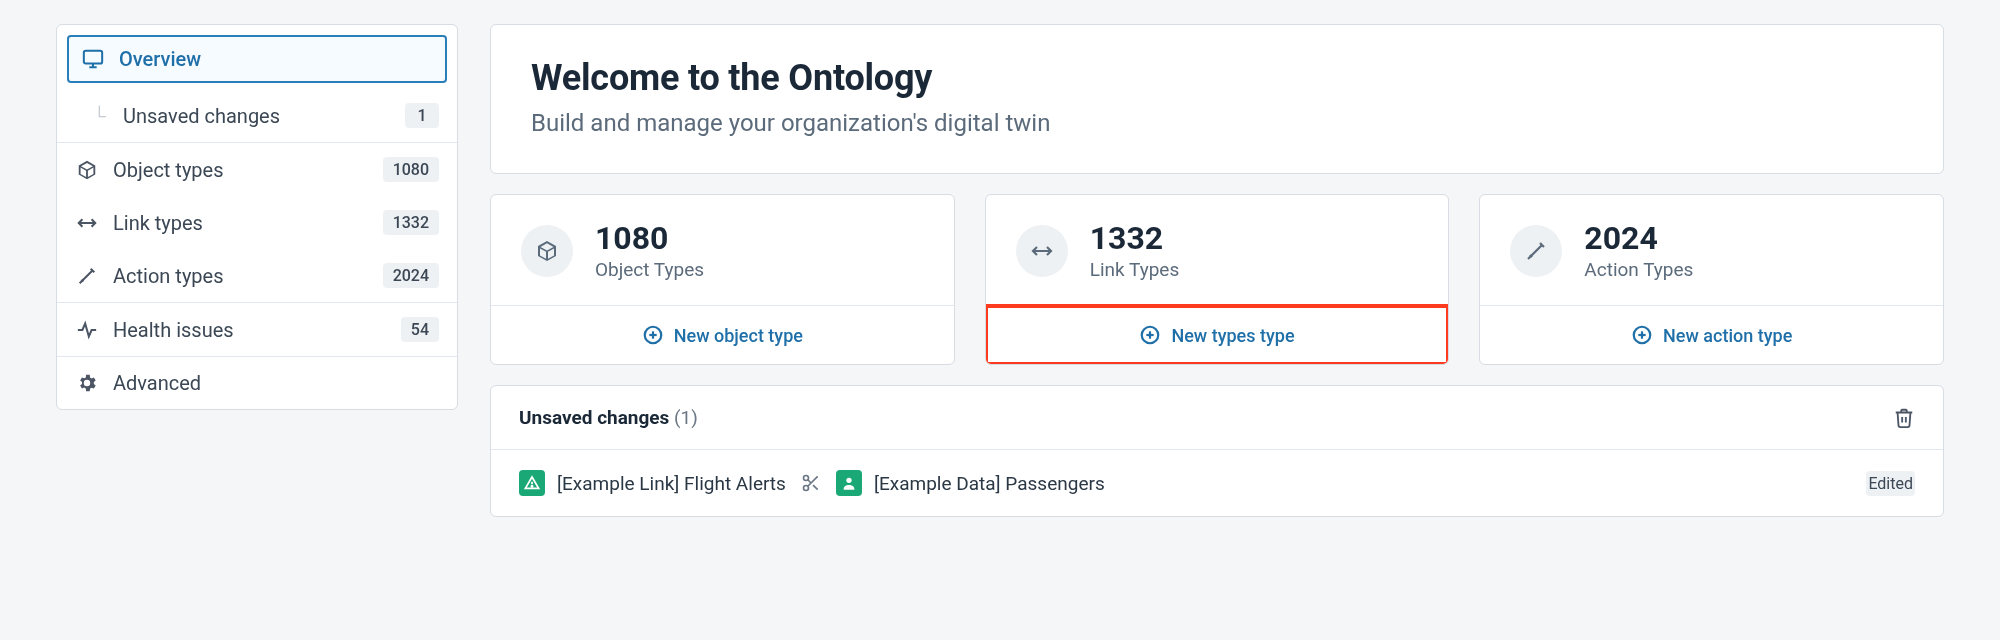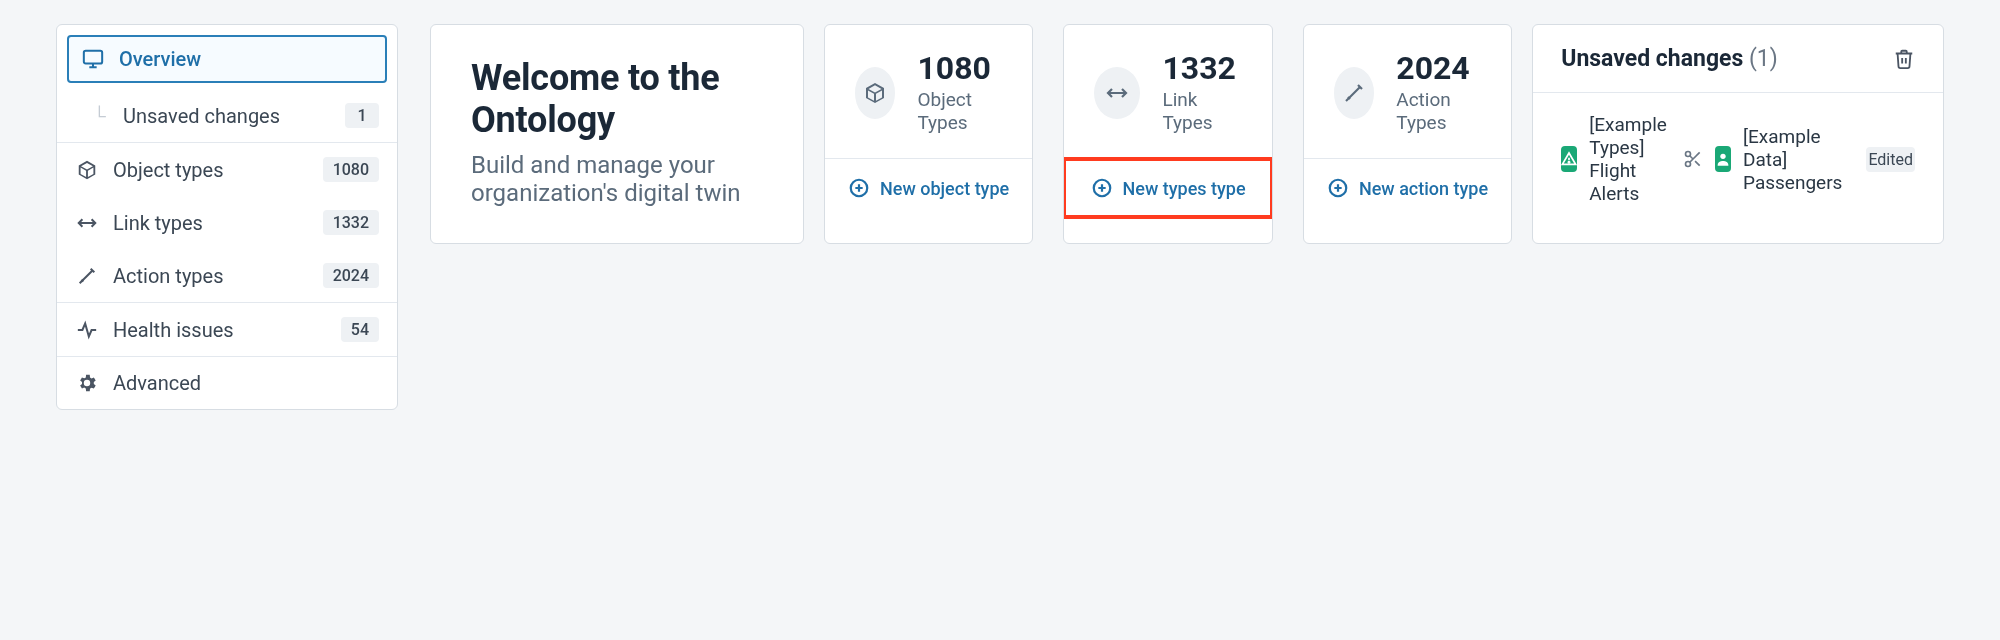--- a/index.html
+++ b/index.html
@@ -12,21 +12,21 @@
     overflow: hidden;
     padding: 24px 56px;
   }
   .layout {
     display: flex;
     gap: 32px;
     align-items: flex-start;
   }
   
   .sidebar {
-    width: 342px;
+    width: 402px;
     background: #fff;
     border: 1px solid #d7dde3;
     border-radius: 6px;
     overflow: hidden;
   }
   .side-group { border-bottom: 1px solid #e3e8ee; }
   .side-group:last-child { border-bottom: none; }
   .side-item {
     display: flex;
     align-items: center;
@@ -68,21 +68,21 @@
     background: #eef1f4;
     color: #3b4754;
     font-size: 16px;
     padding: 3px 10px;
     border-radius: 4px;
     font-weight: 500;
     min-width: 34px;
     text-align: center;
   }
   
-  .main { flex: 1; display: flex; gap: 20px; }
+  .main { flex: 1; display: flex; flex-direction: column; gap: 20px; }
   .header-card {
     background: #fff;
     border: 1px solid #d7dde3;
     border-radius: 6px;
     padding: 32px 40px 36px 40px;
   }
   .header-card h1 { font-size: 36px; font-weight: 700; color: #1b2837; margin-bottom: 10px; letter-spacing: -0.2px; }
   .header-card p { font-size: 24px; color: #5b6b7b; }
   .stat-row { display: flex; gap: 30px; }
   .stat-card {
@@ -133,21 +133,21 @@
     border-radius: 6px;
     overflow: hidden;
   }
   .changes-head {
     display: flex;
     align-items: center;
     justify-content: space-between;
     padding: 20px 28px;
     border-bottom: 1px solid #e3e8ee;
   }
-  .changes-head .title { font-size: 23px; color: #1b2837; text-align: right; }
+  .changes-head .title { font-size: 19px; color: #1b2837; text-align: right; }
   .changes-head .title .count { color: #6b7785; font-weight: 400; }
   .changes-head .trash { color: #4b5563; cursor: pointer; }
   .changes-row {
     display: flex;
     align-items: center;
     gap: 12px;
     padding: 20px 28px;
     font-size: 19px;
     color: #2a3744;
   }
@@ -350,21 +350,21 @@
         </span>
       </div>
       <div class="changes-row">
         <span class="mini-icon green">
           <svg width="16" height="16" viewBox="0 0 24 24" fill="none" stroke="currentColor" stroke-width="2.6">
               <path d="M12 3 2 20h20L12 3z"></path>
               <line x1="12" y1="10" x2="12" y2="14"></line>
               <circle cx="12" cy="17" r="1" fill="currentColor"></circle>
             </svg>
         </span>
-        <span>[Example Types] Flight Alerts</span>
+        <span>[Example Link] Flight Alerts</span>
         <span class="mini-icon gray">
           <svg width="20" height="20" viewBox="0 0 24 24" fill="none" stroke="currentColor" stroke-width="2">
               <circle cx="6" cy="6" r="3"></circle>
               <circle cx="6" cy="18" r="3"></circle>
               <line x1="20" y1="4" x2="8.1" y2="15.9"></line>
               <line x1="14.5" y1="14.5" x2="20" y2="20"></line>
               <line x1="8.1" y1="8.1" x2="12" y2="12"></line>
             </svg>
         </span>
         <span class="mini-icon green">

